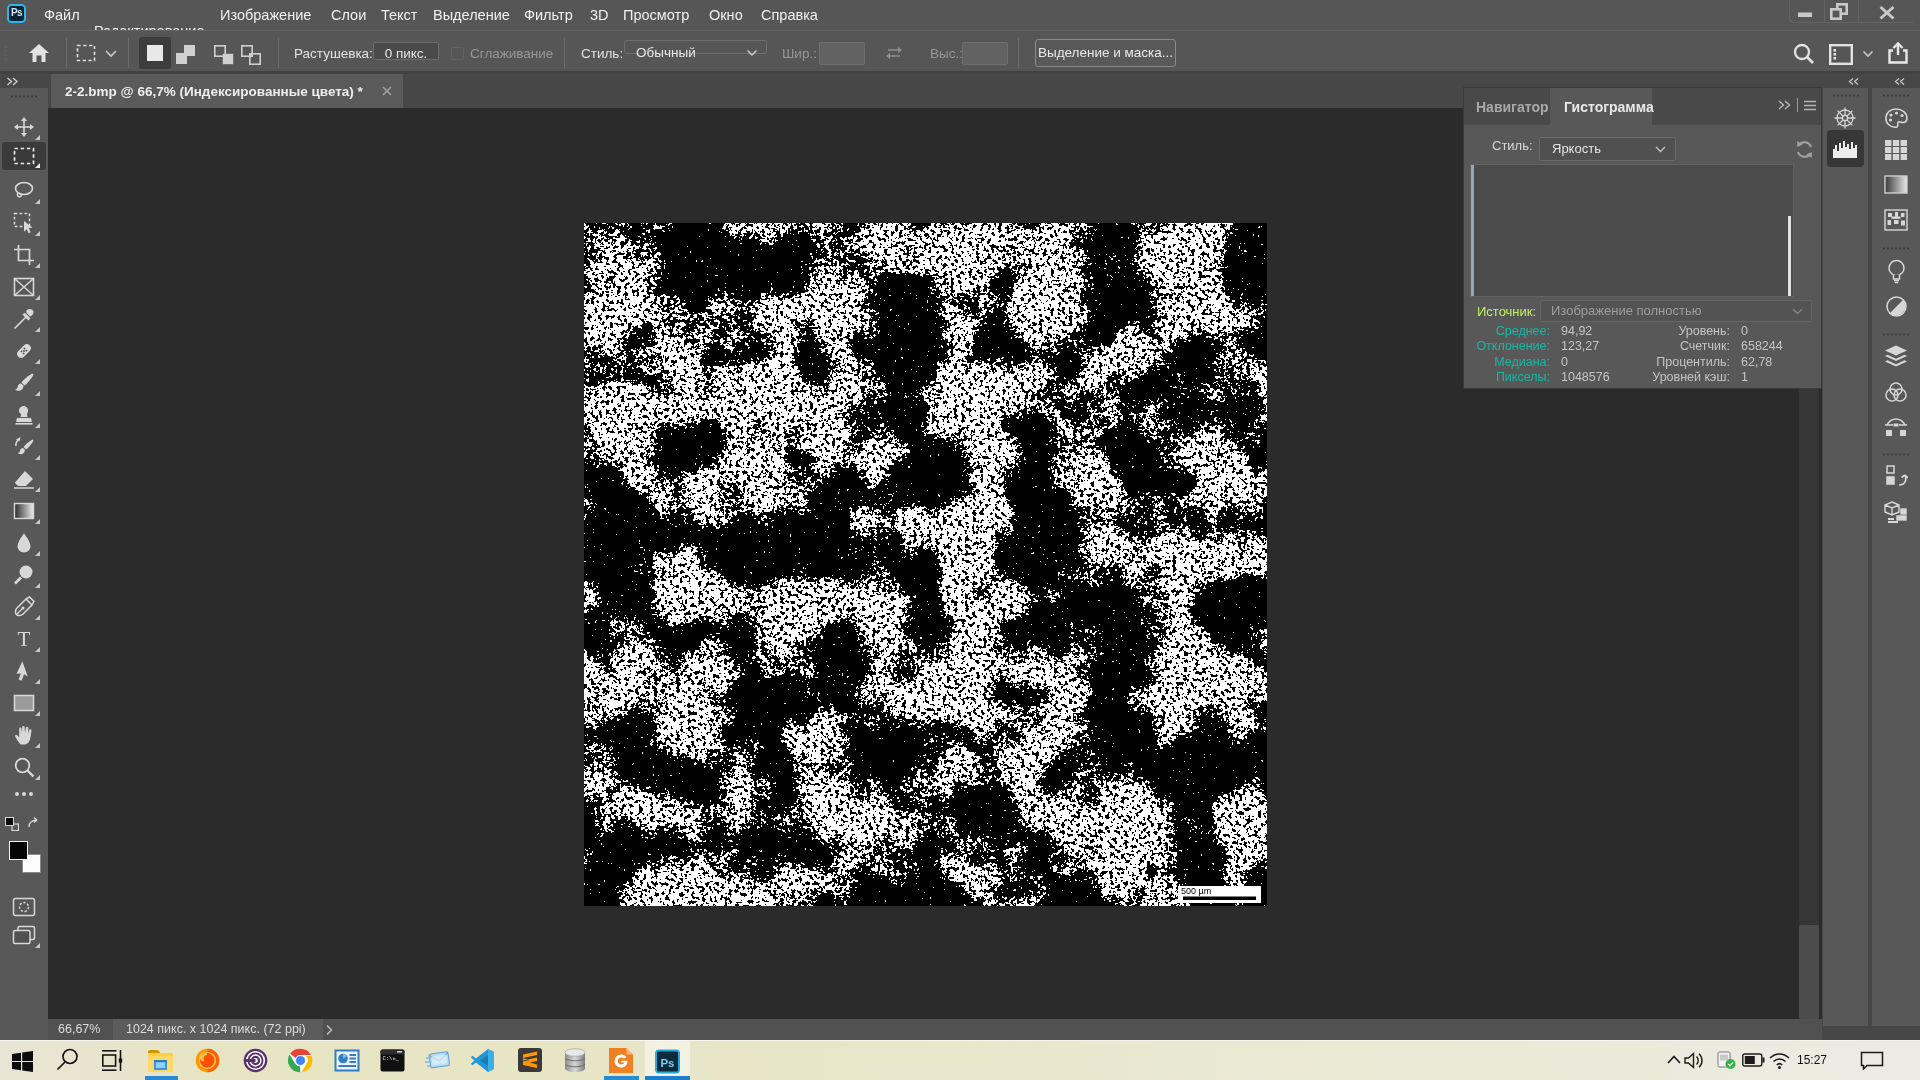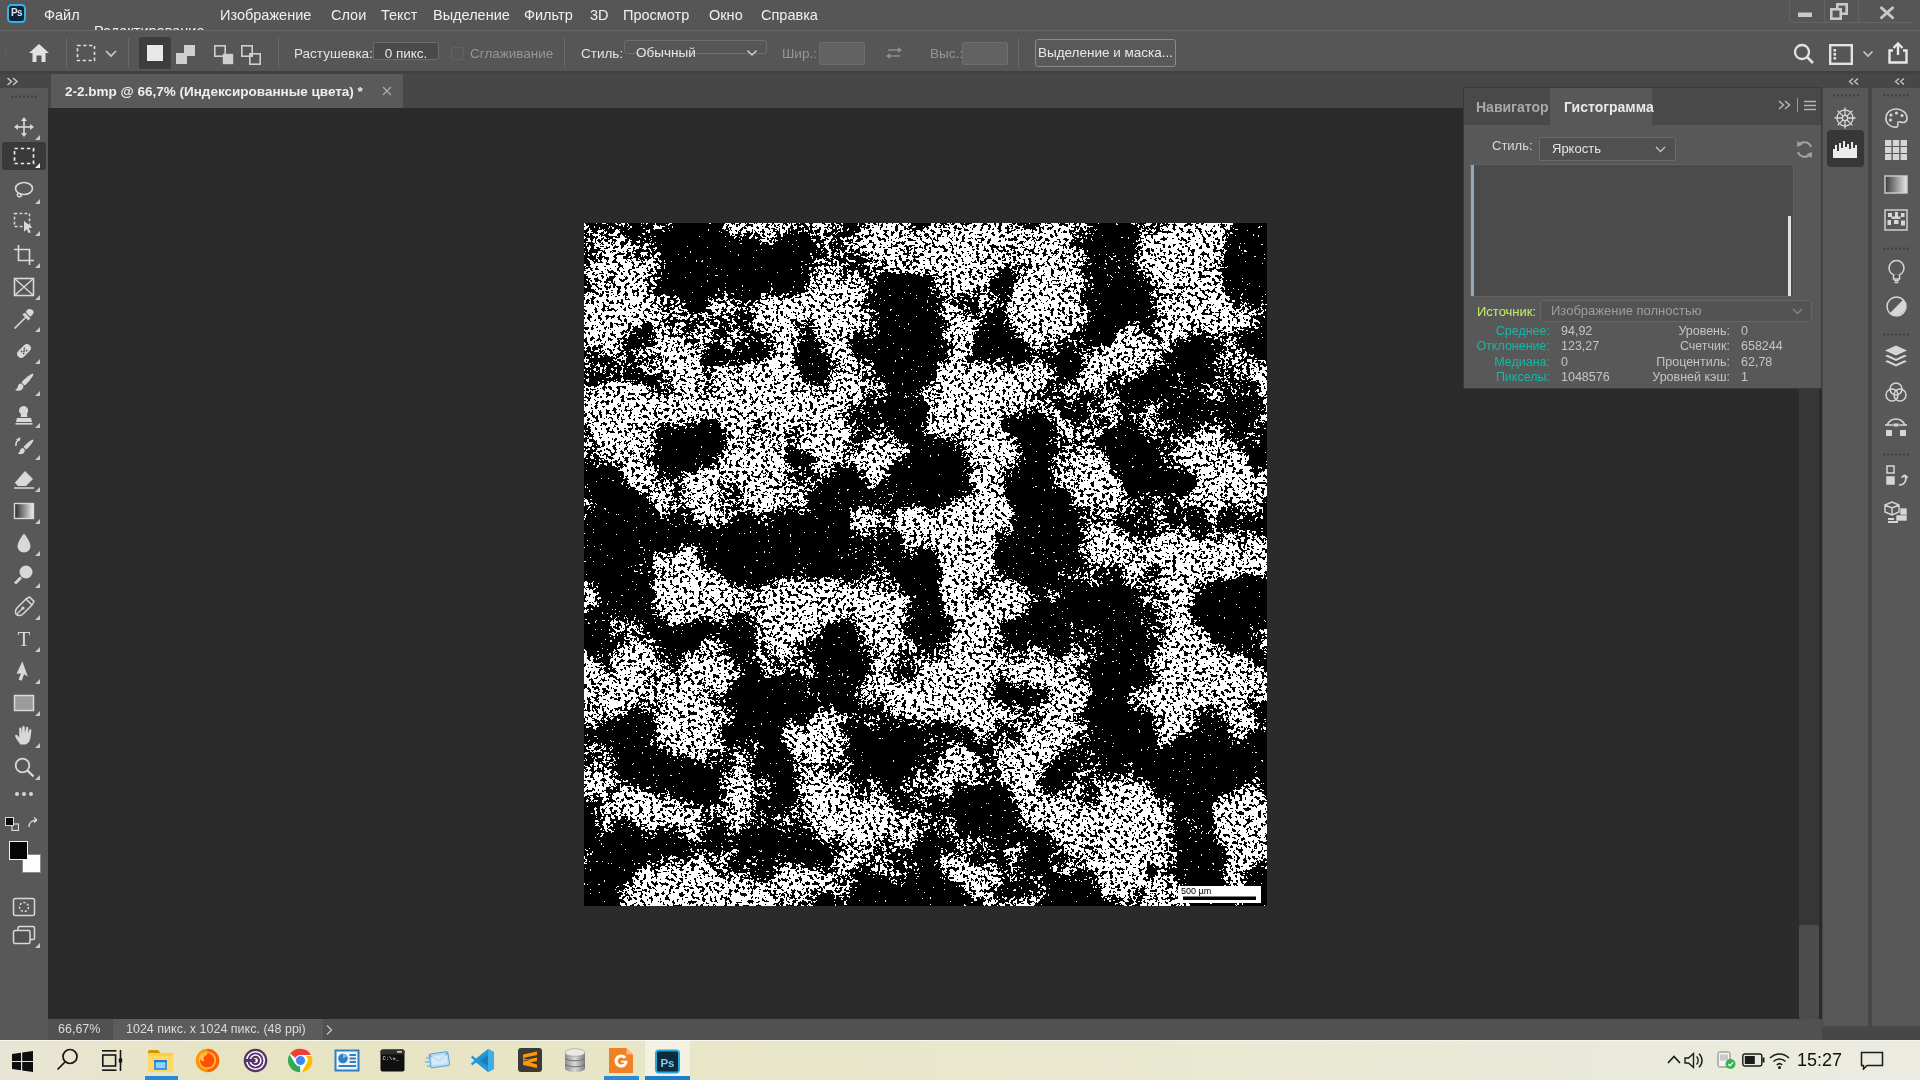--- a/index.html
+++ b/index.html
@@ -447,21 +447,21 @@
   <g>
     <rect x="594" y="663" width="83" height="17" fill="#ffffff"></rect>
     <rect x="599" y="673.5" width="73" height="3.5" fill="#000000"></rect>
   </g>
 </svg>
 <div class="abs" style="left:1181px;top:886px;width:40px;height:10px;font-size:9px;line-height:10px;color:#000;">500 µm</div>
 
 <div id="statusbar">
   <span style="position:absolute;left:10px;">66,67%</span>
   <div style="position:absolute;left:65px;top:0;width:210px;height:21px;background:#5c5c5c;">
-    <span style="margin-left:13px;">1024 пикс. x 1024 пикс. (48 ppi)</span>
+    <span style="margin-left:13px;">1024 пикс. x 1024 пикс. (72 ppi)</span>
   </div>
   <svg style="position:absolute;left:277px;top:5px" width="8" height="12" viewBox="0 0 8 12">
     <path d="M2 1.5 L6.5 6 L2 10.5" stroke="#c0c0c0" stroke-width="1.4" fill="none"></path>
   </svg>
 </div>
 
 <div class="abs" style="left:1822px;top:74px;width:98px;height:966px;background:#474747;">
   <div class="abs" style="left:1px;top:14px;width:45px;height:938px;background:#585858;"></div>
   <div class="abs" style="left:50px;top:14px;width:48px;height:938px;background:#585858;"></div>
 
@@ -789,17 +789,17 @@
     <rect x="20.5" y="4.5" width="2" height="5" fill="#1b1b1b"></rect>
     </svg>
   <svg class="abs" style="left:1768px;top:12px;position:absolute;" width="23" height="17" viewBox="0 0 23 17">
     <g fill="none" stroke="#1b1b1b" stroke-width="1.5">
       <path d="M2 6 C7.5 0.5,15.5 0.5,21 6" stroke-opacity="1"></path>
       <path d="M5.5 9.5 C9 6,14 6,17.5 9.5"></path>
       <path d="M8.8 13 C10.5 11.3,12.5 11.3,14.2 13"></path>
     </g>
       <circle cx="11.5" cy="15.5" r="1.5" fill="#1b1b1b"></circle>
     </svg>
-  <div class="abs" style="left:1797px;top:0;width:46px;height:40px;line-height:40px;color:#101010;font-size:18px;">15:27</div>
+  <div class="abs" style="left:1797px;top:0;width:46px;height:40px;line-height:40px;color:#101010;font-size:12px;">15:27</div>
   <svg class="abs" style="left:1860px;top:11px;position:absolute;" width="24" height="19" viewBox="0 0 24 19">
     <path d="M1.5 1.5 L22.5 1.5 L22.5 14.5 L7 14.5 L3.5 18 L3.5 14.5 L1.5 14.5 Z" fill="none" stroke="#1b1b1b" stroke-width="1.5"></path>
     </svg>
 </div>
 
 </body></html>

